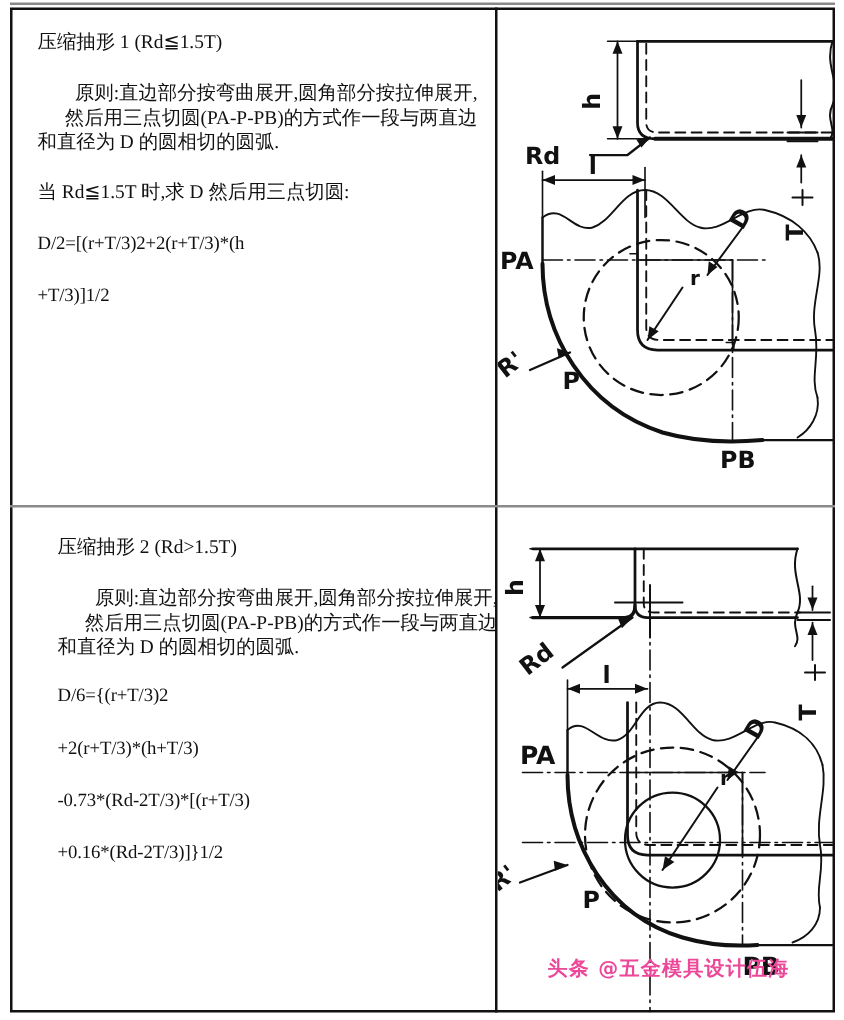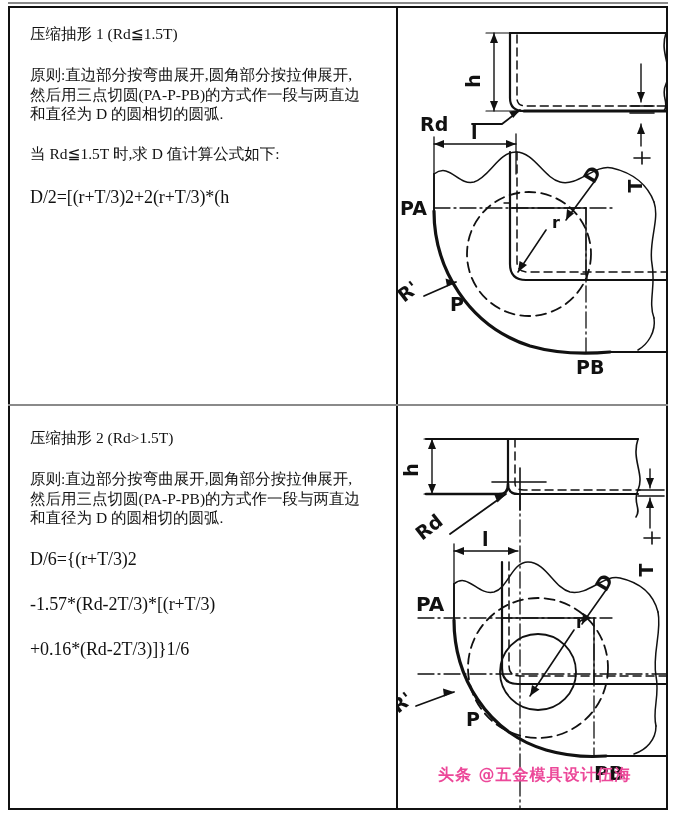--- a/index.html
+++ b/index.html
@@ -24,31 +24,31 @@
   
   .v-divider{
     position:absolute;left:396px;top:6px;width:2px;height:804px;background:#111;
   }
   .h-divider{
     position:absolute;left:8px;top:404px;width:660px;height:2px;background:#8a8a8a;
   }
   
   .text-panel{position:absolute;box-sizing:border-box;}
   #panel-top-text{left:8px;top:6px;width:388px;height:398px;padding:20px 14px 0 22px;}
-  #panel-bot-text{left:8px;top:406px;width:388px;height:404px;padding:24px 14px 0 22px;}
+  #panel-bot-text{left:24px;top:406px;width:388px;height:404px;padding:24px 14px 0 22px;}
 
   .t-line{
     font-size:15.5px;line-height:1.05;white-space:nowrap;
     font-family:"Liberation Serif","DejaVu Serif",serif;
   }
   .t-head{margin-bottom:25px;}
-  .t-para{margin-bottom:3px;}
+  .t-para{margin-bottom:3px;text-align:right;}
   .t-para-last{margin-bottom:24px;}
   .t-gap{margin-bottom:26px;}
-  .t-formula{font-size:18px;margin-bottom:26px;letter-spacing:-0.1px;}
+  .t-formula{font-size:15px;margin-bottom:26px;letter-spacing:-0.1px;}
 
   
   .draw-panel{position:absolute;box-sizing:border-box;overflow:hidden;}
   #panel-top-draw{left:398px;top:6px;width:270px;height:398px;}
   #panel-bot-draw{left:398px;top:406px;width:270px;height:404px;}
   svg{display:block;}
   .wm{
     position:absolute;left:40px;bottom:24px;
     font-family:"DejaVu Sans","Liberation Sans",sans-serif;
     font-size:16px;font-weight:700;color:#ec4899;white-space:nowrap;
@@ -63,32 +63,34 @@
   <div class="frame-top-rule"></div>
   <div class="frame"></div>
   <div class="v-divider"></div>
   <div class="h-divider"></div>
 
   <div class="text-panel" id="panel-top-text">
     <div class="t-line t-head">压缩抽形 1    (Rd≦1.5T)</div>
     <div class="t-line t-para">原则:直边部分按弯曲展开,圆角部分按拉伸展开,</div>
     <div class="t-line t-para">然后用三点切圆(PA-P-PB)的方式作一段与两直边</div>
     <div class="t-line t-para-last">和直径为 D 的圆相切的圆弧.</div>
-    <div class="t-line t-gap">当 Rd≦1.5T 时,求 D 值计算公式如下:</div>
+    <div class="t-line t-gap">当 Rd≦1.5T 时,求 D 然后用三点切圆:</div>
     <div class="t-line t-formula">D/2=[(r+T/3)2+2(r+T/3)*(h</div>
+    <div class="t-line t-formula">+T/3)]1/2</div>
   </div>
 
   <div class="text-panel" id="panel-bot-text">
     <div class="t-line t-head">压缩抽形 2    (Rd&gt;1.5T)</div>
     <div class="t-line t-para">原则:直边部分按弯曲展开,圆角部分按拉伸展开,</div>
     <div class="t-line t-para">然后用三点切圆(PA-P-PB)的方式作一段与两直边</div>
     <div class="t-line t-para-last">和直径为 D 的圆相切的圆弧.</div>
     <div class="t-line t-formula">D/6={(r+T/3)2</div>
-    <div class="t-line t-formula">-1.57*(Rd-2T/3)*[(r+T/3)</div>
-    <div class="t-line t-formula">+0.16*(Rd-2T/3)]}1/6</div>
+    <div class="t-line t-formula">+2(r+T/3)*(h+T/3)</div>
+    <div class="t-line t-formula">-0.73*(Rd-2T/3)*[(r+T/3)</div>
+    <div class="t-line t-formula">+0.16*(Rd-2T/3)]}1/2</div>
   </div>
 
   <div class="draw-panel" id="panel-top-draw">
     <svg width="270" height="398" viewBox="0 0 270 398">
       <g fill="none" stroke="#111" stroke-linecap="round" stroke-linejoin="round">
 
         <path d="M112 27 L268 27" stroke-width="2.2"></path>
 
         <path d="M268 27 C261 48, 276 62, 268 78 C262 90, 272 97, 266 105" stroke-width="1.6"></path>
 

